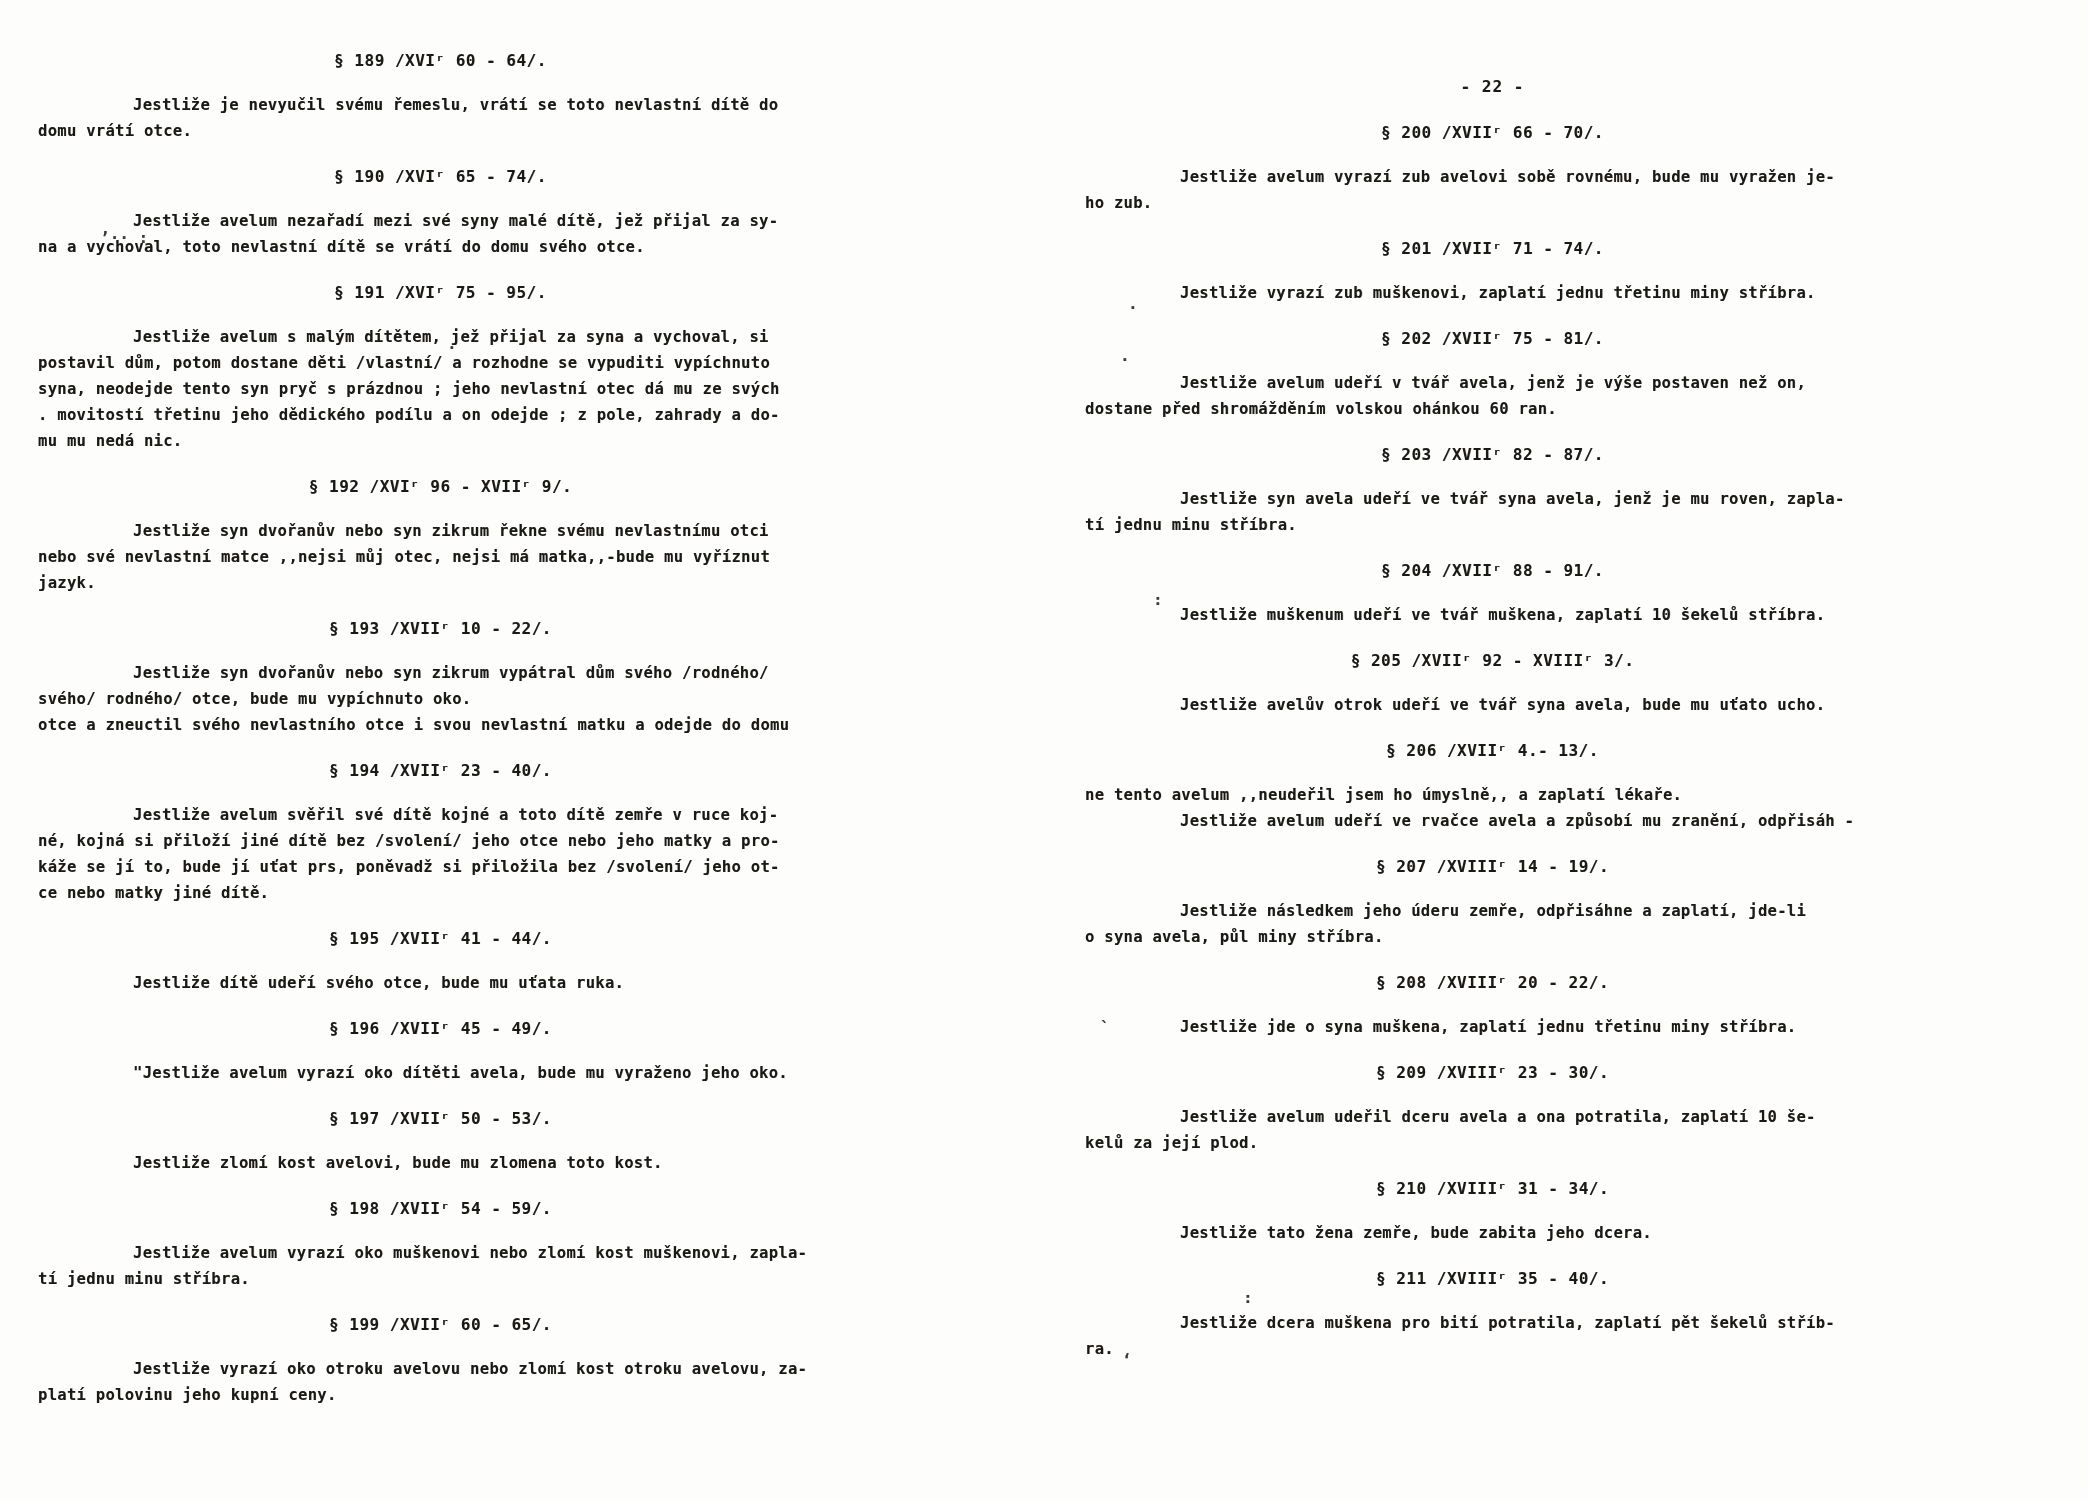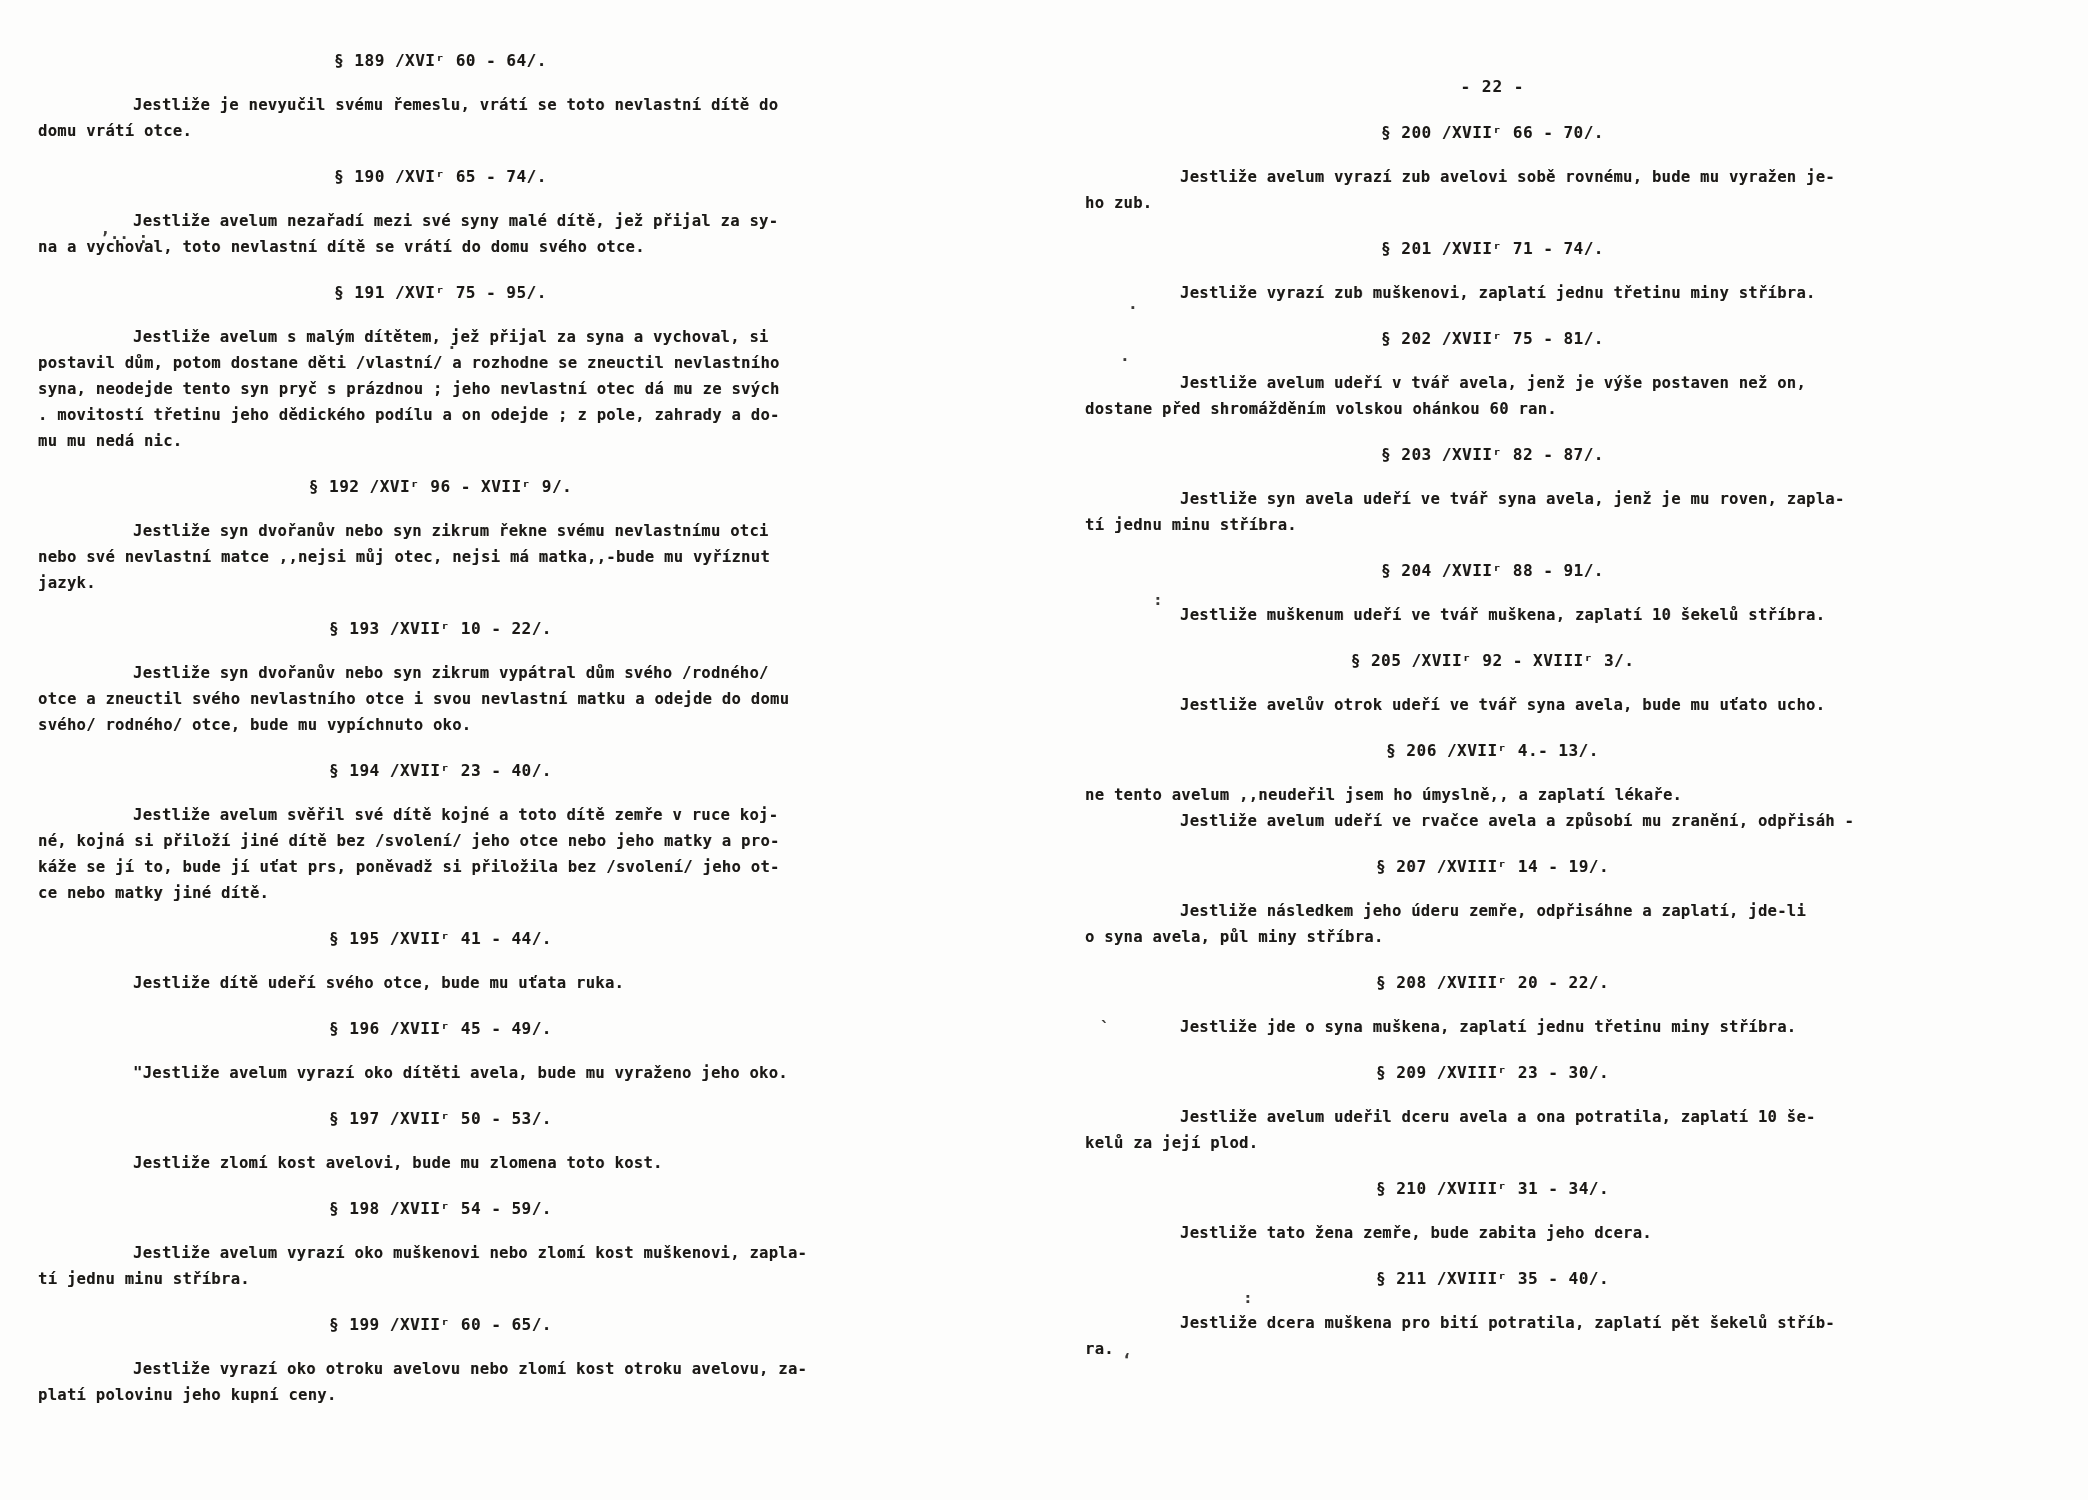--- a/index.html
+++ b/index.html
@@ -76,40 +76,40 @@
         <div class="law-heading">§ 190 /XVIʳ 65 - 74/.</div>
         <div class="law-paragraph">
           <div class="law-line first">Jestliže avelum nezařadí mezi své syny malé dítě, jež přijal za sy-</div>
           <div class="law-line">na a vychoval, toto nevlastní dítě se vrátí do domu svého otce.</div>
         </div>
       </div>
       <div class="law-section">
         <div class="law-heading">§ 191 /XVIʳ 75 - 95/.</div>
         <div class="law-paragraph">
           <div class="law-line first">Jestliže avelum s malým dítětem, jež přijal za syna a vychoval, si</div>
-          <div class="law-line">postavil dům, potom dostane děti /vlastní/ a rozhodne se zneuctil nevlastního</div>
+          <div class="law-line">postavil dům, potom dostane děti /vlastní/ a rozhodne se vypuditi vypíchnuto</div>
           <div class="law-line">syna, neodejde tento syn pryč s prázdnou ; jeho nevlastní otec dá mu ze svých</div>
           <div class="law-line">. movitostí třetinu jeho dědického podílu a on odejde ; z pole, zahrady a do-</div>
           <div class="law-line">mu mu nedá nic.</div>
         </div>
       </div>
       <div class="law-section">
         <div class="law-heading">§ 192 /XVIʳ 96 - XVIIʳ 9/.</div>
         <div class="law-paragraph">
           <div class="law-line first">Jestliže syn dvořanův nebo syn zikrum řekne svému nevlastnímu otci</div>
           <div class="law-line">nebo své nevlastní matce ,,nejsi můj otec, nejsi má matka,,-bude mu vyříznut</div>
           <div class="law-line">jazyk.</div>
         </div>
       </div>
       <div class="law-section">
         <div class="law-heading">§ 193 /XVIIʳ 10 - 22/.</div>
         <div class="law-paragraph">
           <div class="law-line first">Jestliže syn dvořanův nebo syn zikrum vypátral dům svého /rodného/</div>
+          <div class="law-line">svého/ rodného/ otce, bude mu vypíchnuto oko.</div>
           <div class="law-line">otce a zneuctil svého nevlastního otce i svou nevlastní matku a odejde do domu</div>
-          <div class="law-line">svého/ rodného/ otce, bude mu vypíchnuto oko.</div>
         </div>
       </div>
       <div class="law-section">
         <div class="law-heading">§ 194 /XVIIʳ 23 - 40/.</div>
         <div class="law-paragraph">
           <div class="law-line first">Jestliže avelum svěřil své dítě kojné a toto dítě zemře v ruce koj-</div>
           <div class="law-line">né, kojná si přiloží jiné dítě bez /svolení/ jeho otce nebo jeho matky a pro-</div>
           <div class="law-line">káže se jí to, bude jí uťat prs, poněvadž si přiložila bez /svolení/ jeho ot-</div>
           <div class="law-line">ce nebo matky jiné dítě.</div>
         </div>

